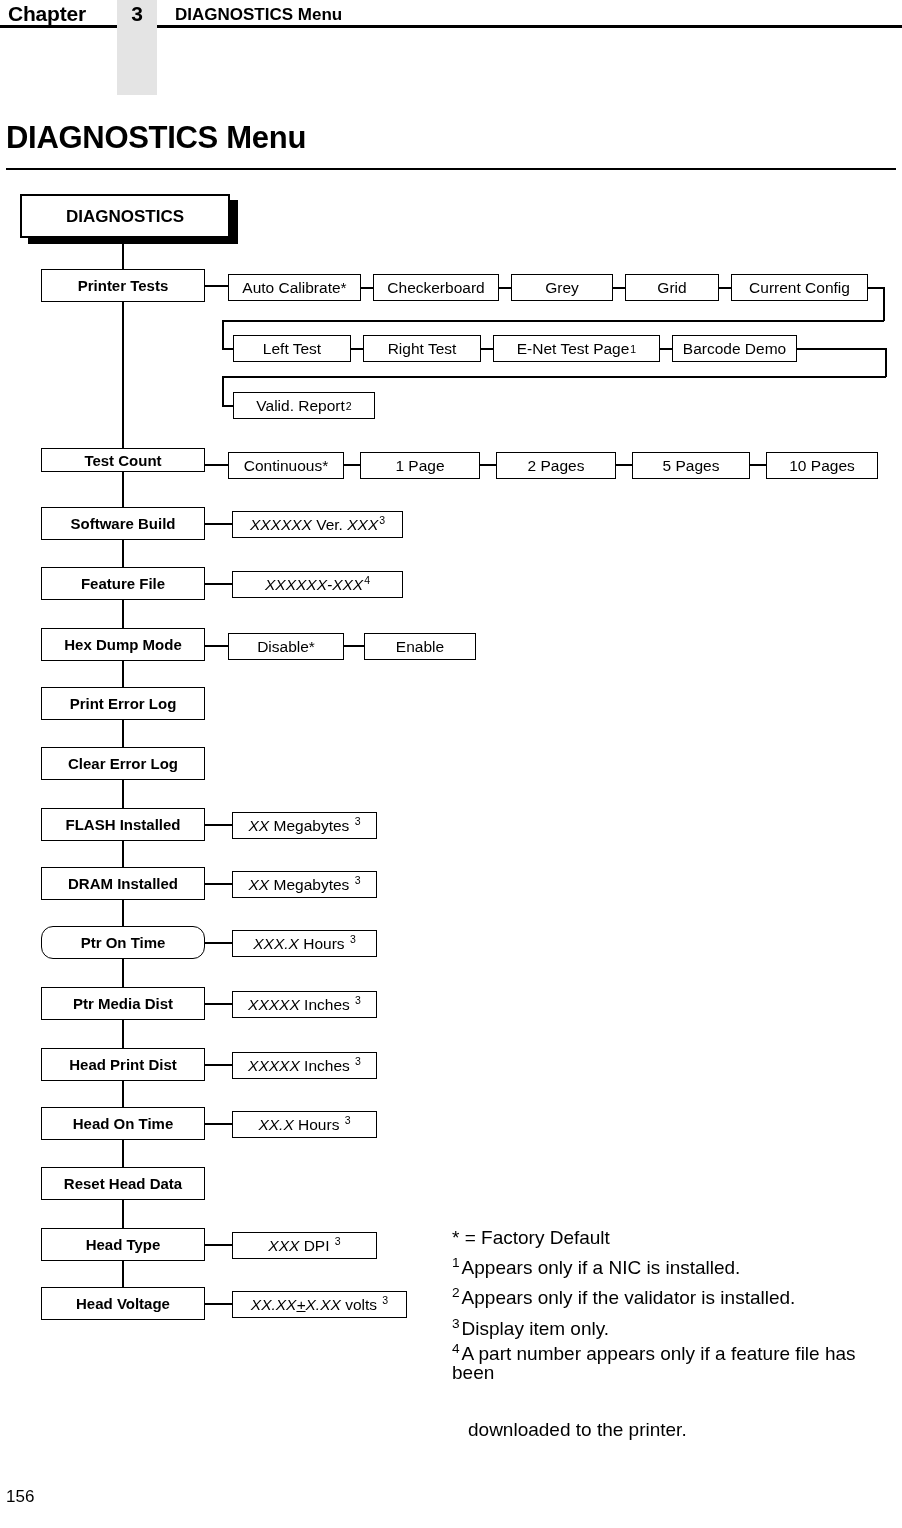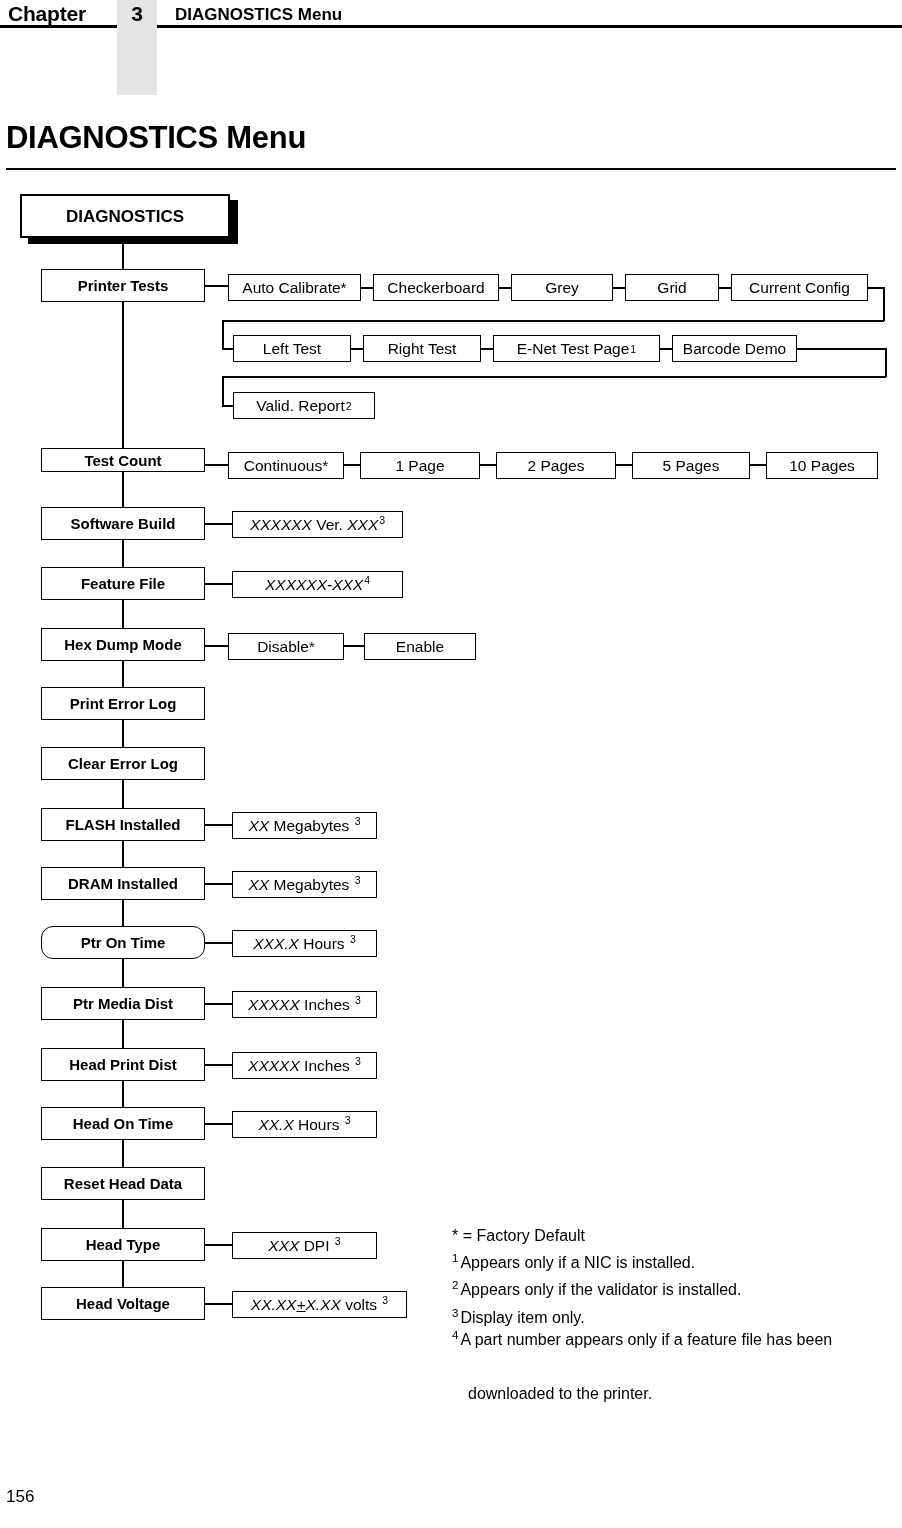--- a/index.html
+++ b/index.html
@@ -132,21 +132,21 @@
     padding-left: 1px;
   }
 
   .uline { text-decoration: underline; }
 
   
   .notes {
     position: absolute;
     left: 452px; top: 1228px;
     width: 440px;
-    font-size: 16px;
+    font-size: 19px;
     line-height: 1.0;
   }
   .notes .n {
     margin-bottom: 9px;
   }
   .notes .n.tight { margin-bottom: 4px; }
   .notes .n .mark {
     vertical-align: super;
     font-size: 0.72em;
     padding-right: 2px;

